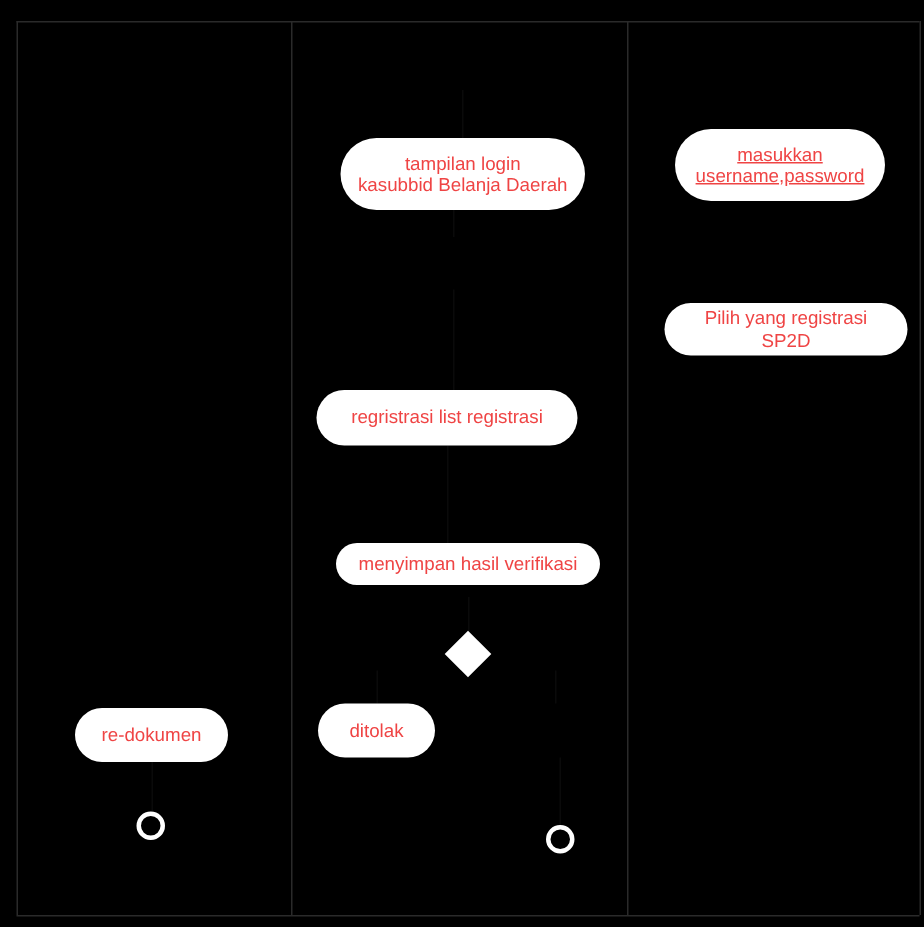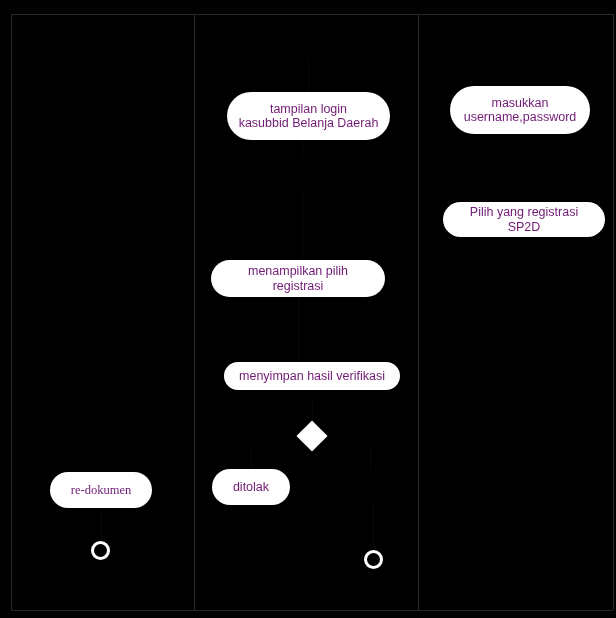--- a/index.html
+++ b/index.html
@@ -20,21 +20,21 @@
     position: absolute;
     background: #2a2a2a;
   }
   .lane-v { width: 1px; }
   .lane-h { height: 1px; }
 
   
   .node {
     position: absolute;
     background: #ffffff;
-    color: #701a75;
+    color: #ef4444;
     border-radius: 999px;
     display: flex;
     align-items: center;
     justify-content: center;
     text-align: center;
     line-height: 1.15;
     font-size: 12.5px;
     font-family: "Liberation Sans", sans-serif;
     box-sizing: border-box;
     padding: 2px 10px;
@@ -86,34 +86,34 @@
   <div class="connector connector-v" style="left:298px; top:297px; height:65px;"></div>
   <div class="connector connector-v" style="left:312px; top:398px; height:27px;"></div>
   <div class="connector connector-v" style="left:251px; top:447px; height:22px;"></div>
   <div class="connector connector-v" style="left:370px; top:447px; height:22px;"></div>
   <div class="connector connector-v" style="left:101px; top:505px; height:36px;"></div>
   <div class="connector connector-v" style="left:373px; top:505px; height:45px;"></div>
 
   <div class="node" style="left:227px; top:92px; width:163px; height:48px;">tampilan login
 kasubbid Belanja Daerah</div>
 
-  <div class="node" style="left:450px; top:86px; width:140px; height:48px;">masukkan
+  <div class="node" style="left:450px; top:86px; width:140px; height:48px;text-decoration:underline;">masukkan
 username,password</div>
 
 
   <div class="node" style="left:443px; top:202px; width:162px; height:35px;">Pilih yang registrasi SP2D</div>
 
-  <div class="node" style="left:211px; top:260px; width:174px; height:37px;">menampilkan pilih registrasi</div>
+  <div class="node" style="left:211px; top:260px; width:174px; height:37px;">regristrasi list registrasi</div>
 
 
   <div class="node" style="left:224px; top:362px; width:176px; height:28px;">menyimpan hasil verifikasi</div>
 
   <div class="diamond" style="left:301px; top:425px;"></div>
 
-  <div class="node" style="left:50px; top:472px; width:102px; height:36px;font-family:Liberation Serif, serif;">re-dokumen</div>
+  <div class="node" style="left:50px; top:472px; width:102px; height:36px;">re-dokumen</div>
 
   <div class="node" style="left:212px; top:469px; width:78px; height:36px;">ditolak</div>
 
 
   <div class="end-circle" style="left:91px; top:541px;"></div>
 
   <div class="end-circle" style="left:364px; top:550px;"></div>
 
 </div>
 

